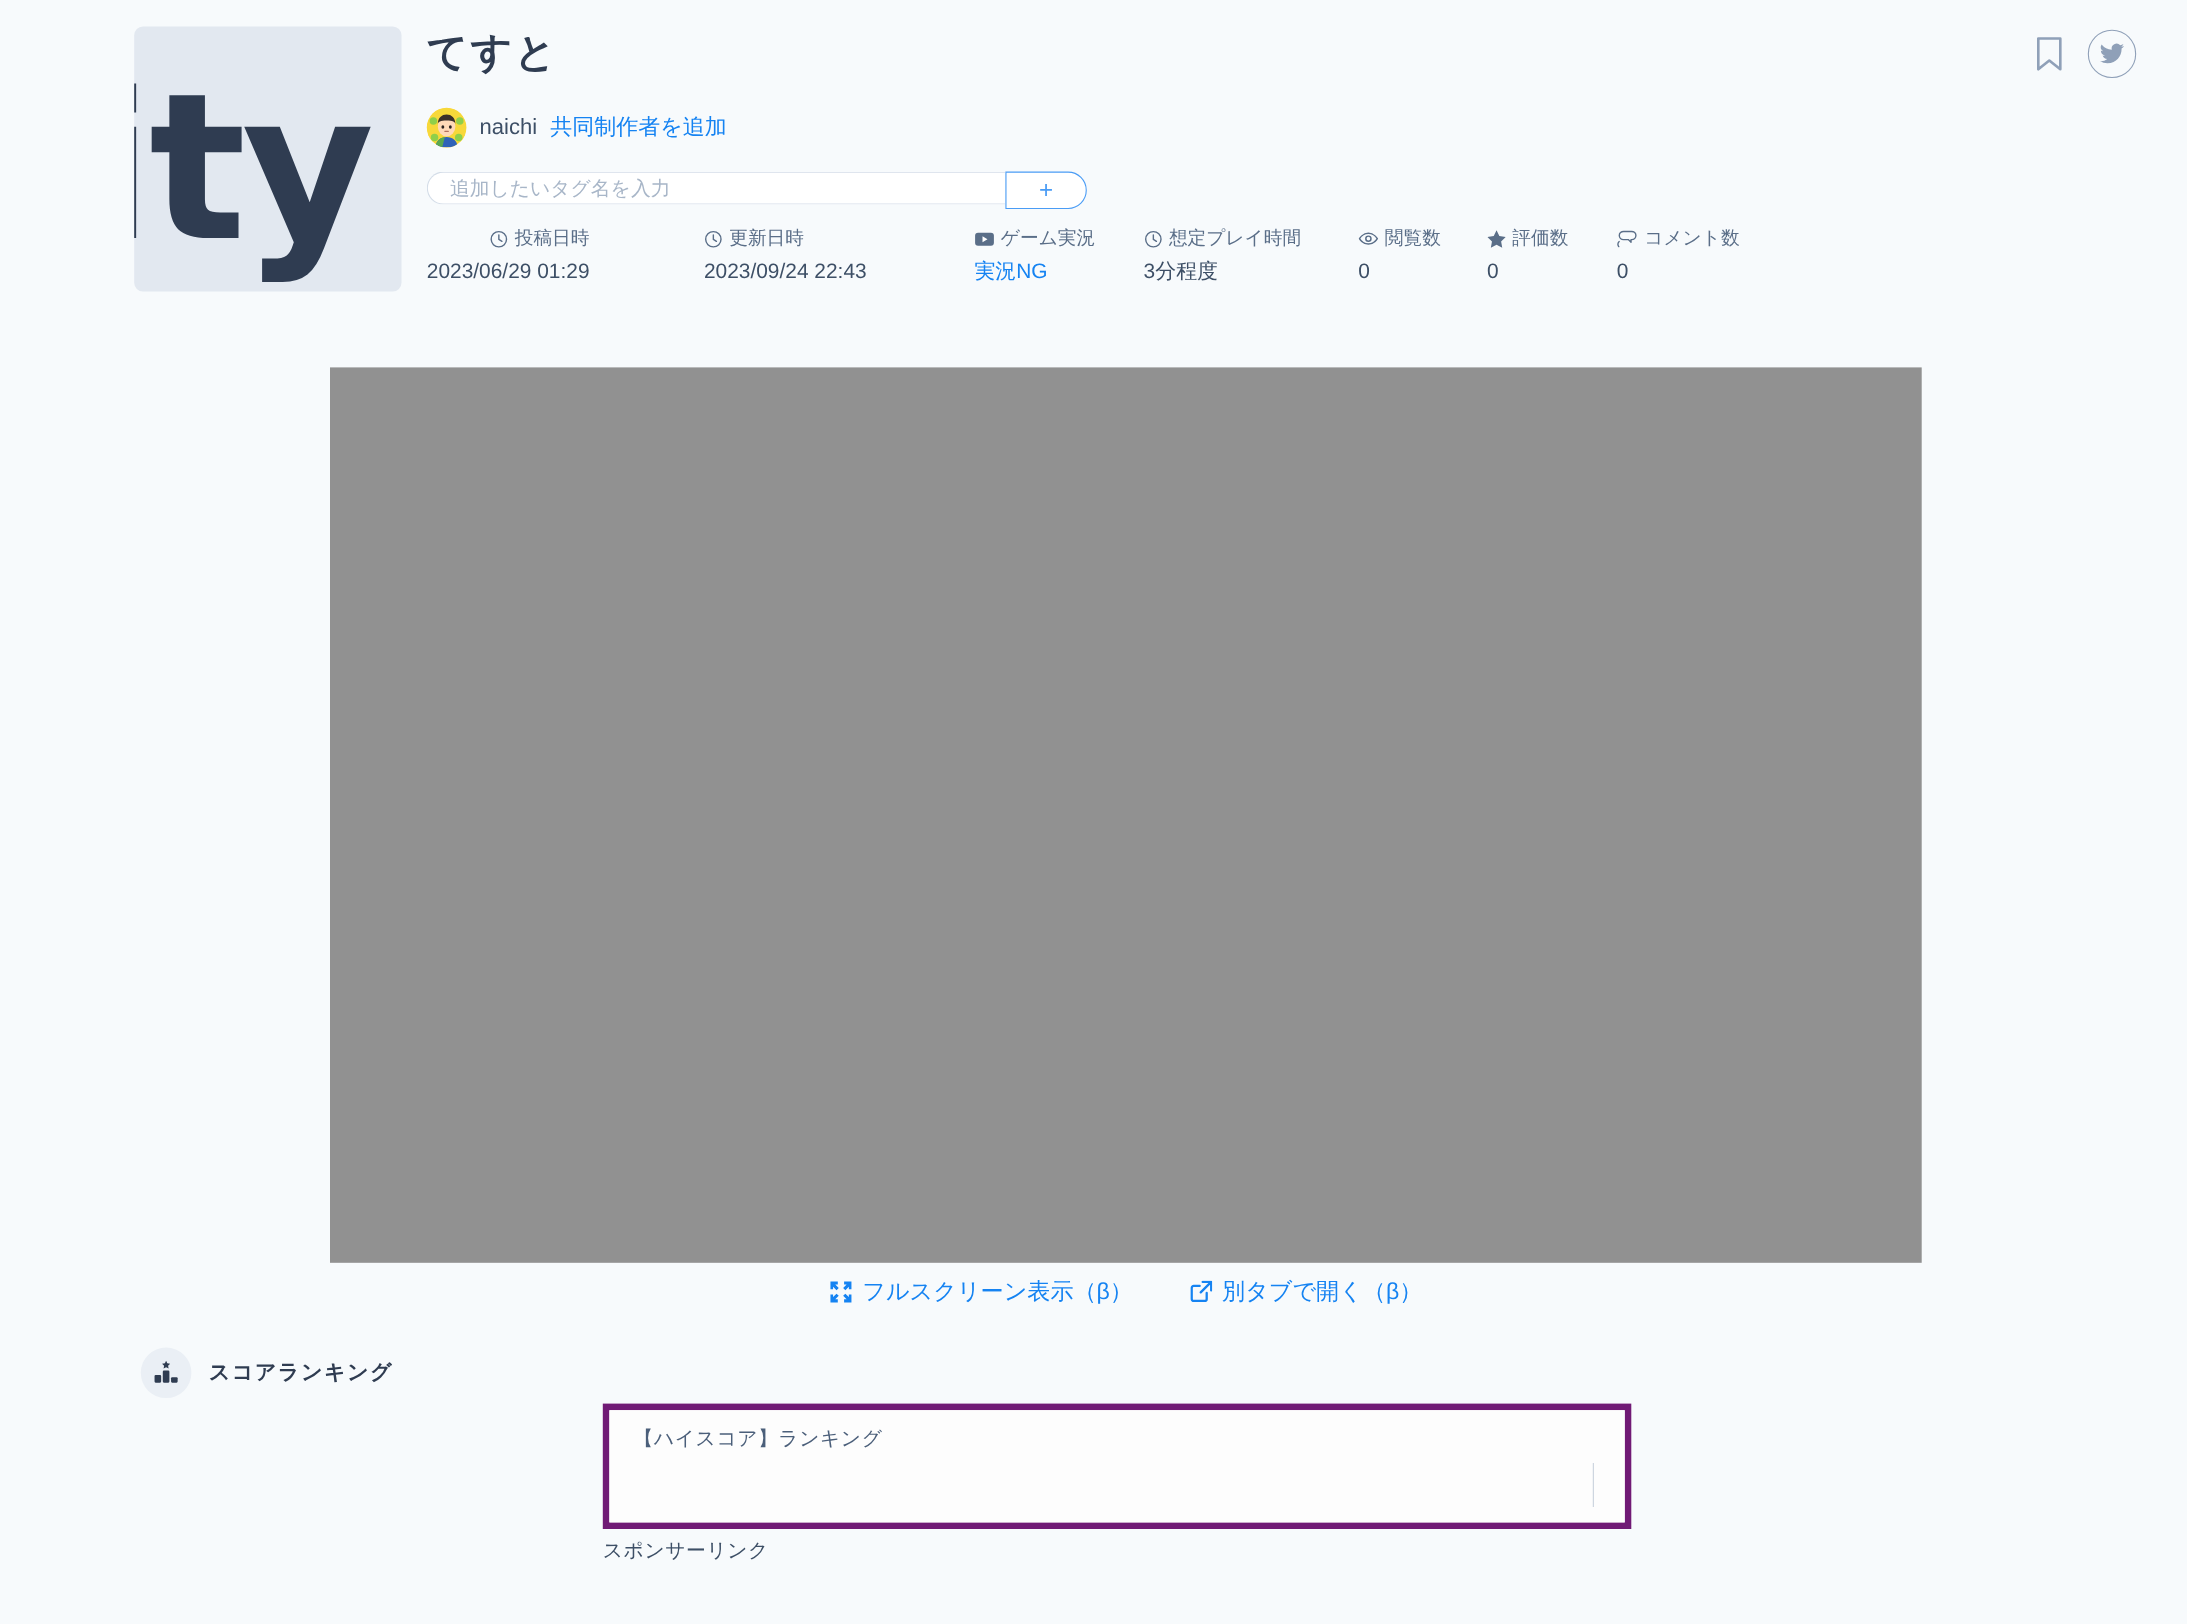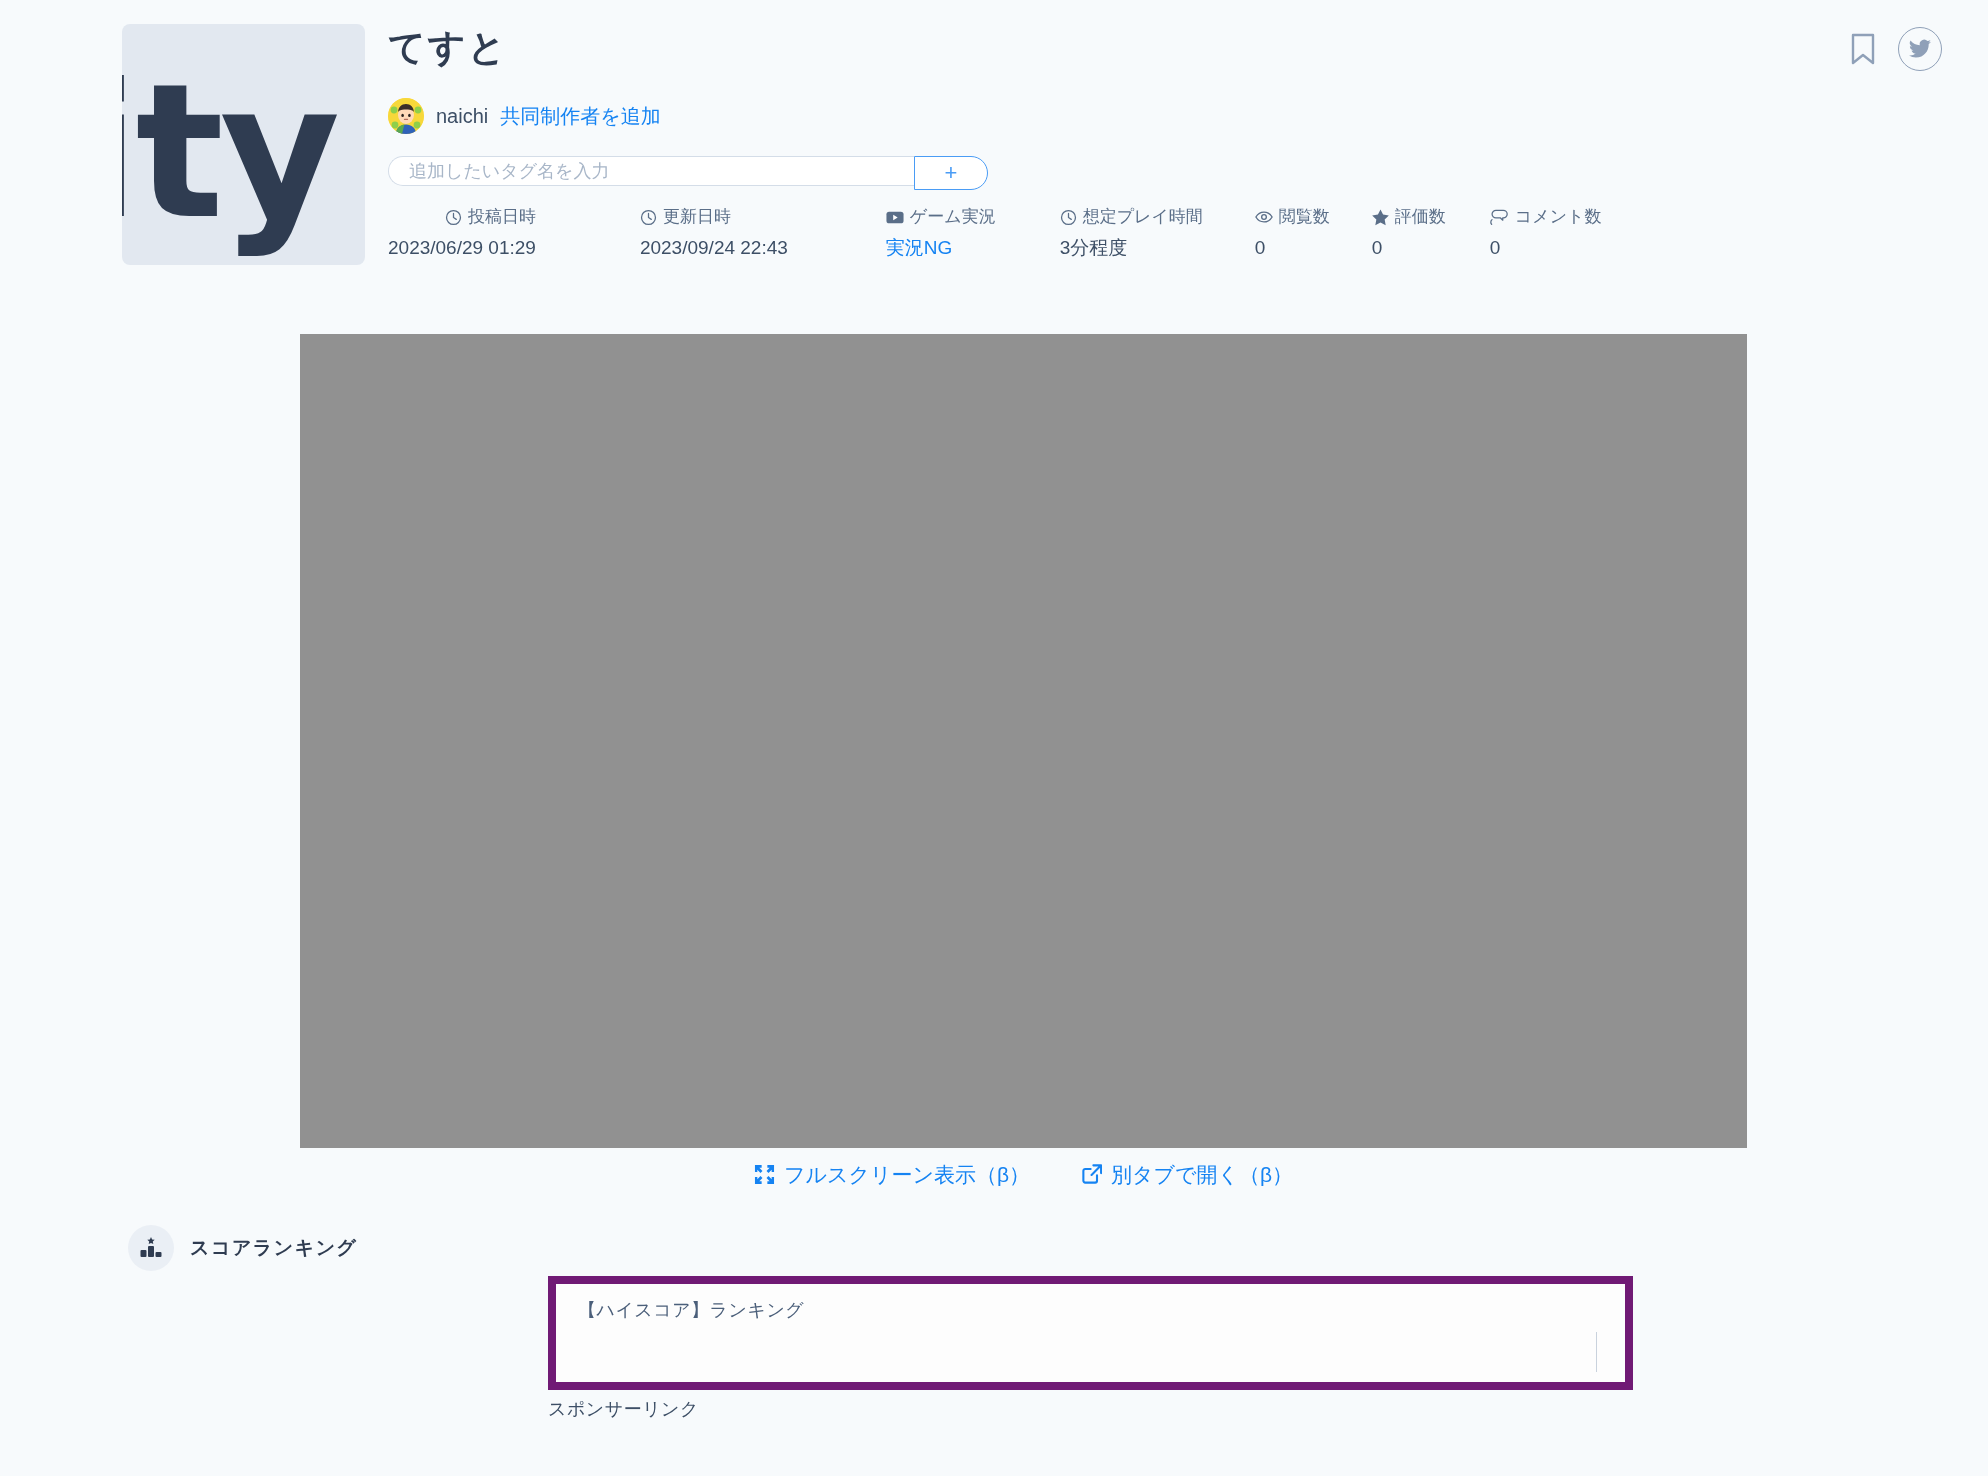--- a/index.html
+++ b/index.html
@@ -230,23 +230,23 @@
     font-size: 19px;
     font-weight: 700;
     color: #2f3c51;
     letter-spacing: 1.5px;
   }
 
   .ranking-box {
     position: absolute;
     left: 548px;
     top: 1276px;
-    width: 1085px;
+    width: 935px;
     height: 114px;
-    border: 8px solid #701a75;
+    border: 6px solid #701a75;
     background: #ffffff;
   }
   .ranking-inner {
     position: relative;
     width: 100%;
     height: 100%;
     background: #fdfdfd;
     padding: 16px 22px 0 22px;
   }
   .ranking-label {
@@ -338,21 +338,21 @@
             <span class="mi">
               <svg width="17" height="17" viewBox="0 0 20 20" fill="none" xmlns="http://www.w3.org/2000/svg">
                 <circle cx="10" cy="10" r="8.2" stroke="#5a6e88" stroke-width="1.5"></circle>
                 <path d="M10 5.3V10l3.3 2.2" stroke="#5a6e88" stroke-width="1.5" stroke-linecap="round"></path>
               </svg>
             </span>
             <span>更新日時</span>
           </div>
           <div class="meta-value">2023/09/24 22:43</div>
         </div>
-        <div class="meta-col" style="margin-right: 64px; justify-content: flex-end;">
+        <div class="meta-col" style="margin-right: 44px; justify-content: flex-end;">
           <div class="meta-label">
             <span class="mi">
               <svg width="18" height="13" viewBox="0 0 20 14" xmlns="http://www.w3.org/2000/svg">
                 <rect x="0.5" y="0.5" width="19" height="13" rx="3" fill="#5a6e88"></rect>
                 <path d="M8 4l5 3-5 3z" fill="#ffffff"></path>
               </svg>
             </span>
             <span>ゲーム実況</span>
           </div>
           <div class="meta-value link">実況NG</div>

